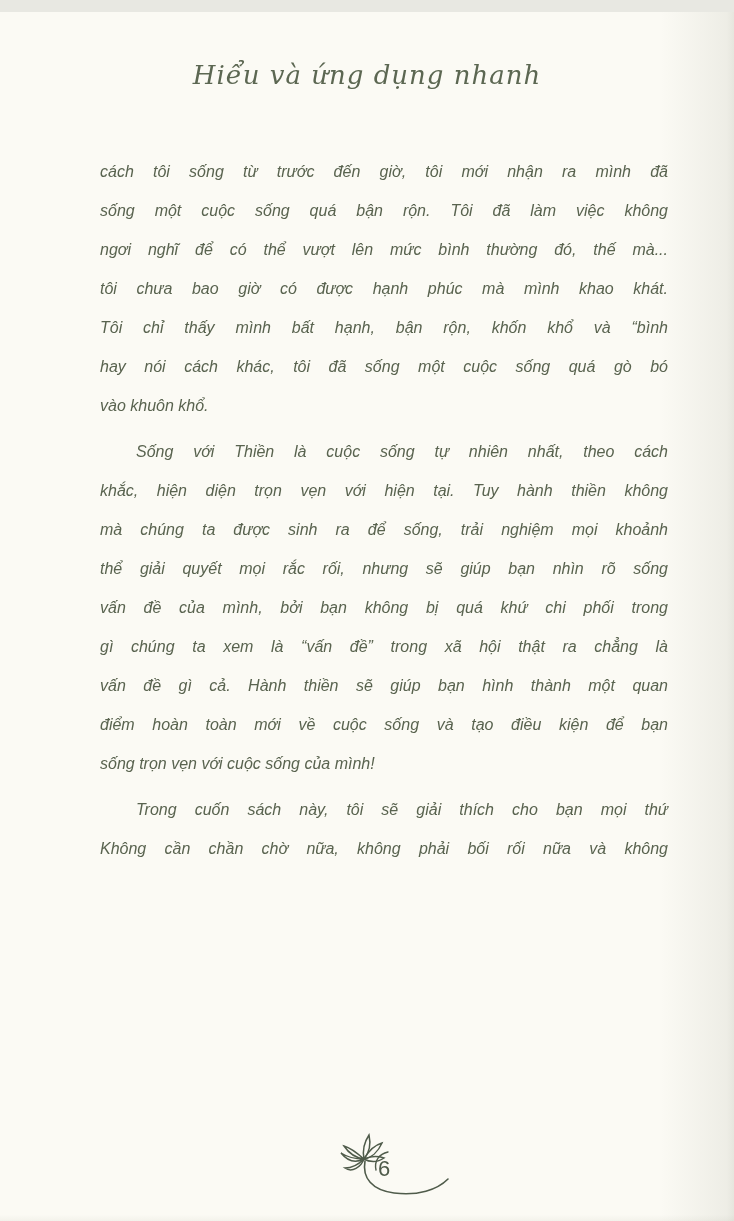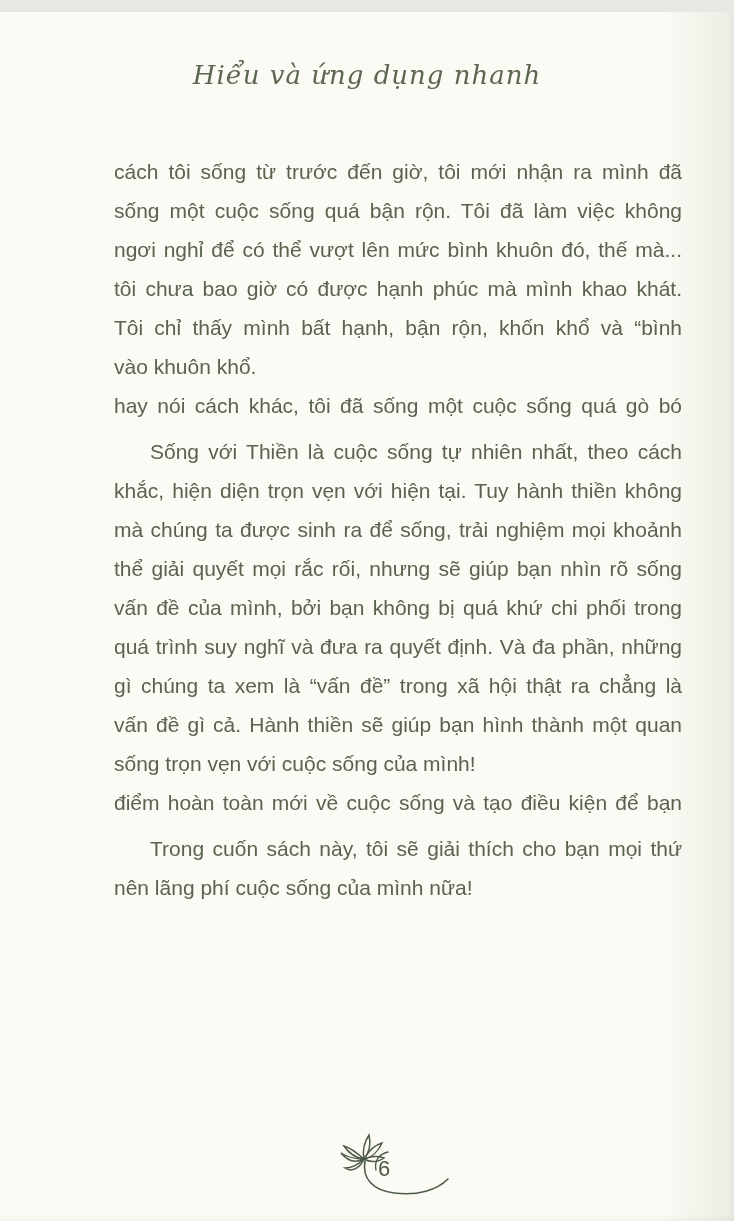--- a/index.html
+++ b/index.html
@@ -23,24 +23,25 @@
     top: 48px; left: 0; width: 100%;
     text-align: center;
     font-family: "DejaVu Serif", serif;
     font-style: italic;
     font-size: 26px;
     letter-spacing: 1px;
     color: var(--header-text, #5c6752);
   }
   .body-text {
     position: absolute;
-    top: 140px; left: 114px; width: 568px;
-    font-size: 21px;
+    top: 140px; left: 100px; width: 568px;
+    font-size: 16px;
     line-height: 39px;
     color: var(--text, #59634f);
+    font-style: italic;
   }
   .para { margin: 0; }
   .para + .para { margin-top: 7px; }
   .line {
     text-align: justify;
     text-align-last: justify;
     white-space: normal;
   }
   .line.last { text-align-last: left; }
   .line.indent { padding-left: 36px; }
@@ -62,41 +63,40 @@
 <body>
 
 <div class="page">
 
   <div class="running-header">Hiểu và ứng dụng nhanh</div>
 
   <div class="body-text">
       <div class="para">
         <div class="line">cách tôi sống từ trước đến giờ, tôi mới nhận ra mình đã</div>
         <div class="line">sống một cuộc sống quá bận rộn. Tôi đã làm việc không</div>
-        <div class="line">ngơi nghỉ để có thể vượt lên mức bình khuôn đó, thế mà...</div>
+        <div class="line">ngơi nghĩ để có thể vượt lên mức bình thường đó, thế mà...</div>
         <div class="line">tôi chưa bao giờ có được hạnh phúc mà mình khao khát.</div>
         <div class="line">Tôi chỉ thấy mình bất hạnh, bận rộn, khốn khổ và “bình</div>
+        <div class="line">hay nói cách khác, tôi đã sống một cuộc sống quá gò bó</div>
         <div class="line last">vào khuôn khổ.</div>
-        <div class="line">hay nói cách khác, tôi đã sống một cuộc sống quá gò bó</div>
       </div>
       <div class="para">
         <div class="line indent">Sống với Thiền là cuộc sống tự nhiên nhất, theo cách</div>
         <div class="line">khắc, hiện diện trọn vẹn với hiện tại. Tuy hành thiền không</div>
         <div class="line">mà chúng ta được sinh ra để sống, trải nghiệm mọi khoảnh</div>
         <div class="line">thể giải quyết mọi rắc rối, nhưng sẽ giúp bạn nhìn rõ sống</div>
         <div class="line">vấn đề của mình, bởi bạn không bị quá khứ chi phối trong</div>
-        <div class="line">quá trình suy nghĩ và đưa ra quyết định. Và đa phần, những</div>
         <div class="line">gì chúng ta xem là “vấn đề” trong xã hội thật ra chẳng là</div>
         <div class="line">vấn đề gì cả. Hành thiền sẽ giúp bạn hình thành một quan</div>
+        <div class="line">điểm hoàn toàn mới về cuộc sống và tạo điều kiện để bạn</div>
         <div class="line last">sống trọn vẹn với cuộc sống của mình!</div>
-        <div class="line">điểm hoàn toàn mới về cuộc sống và tạo điều kiện để bạn</div>
       </div>
       <div class="para">
         <div class="line indent">Trong cuốn sách này, tôi sẽ giải thích cho bạn mọi thứ</div>
-        <div class="line last">nên lãng phí cuộc sống của mình nữa!</div>
+        <div class="line">Không cần chần chờ nữa, không phải bối rối nữa và không</div>
       </div>
     </div>
 
   <div class="footer-ornament">
     <svg width="116" height="70" viewBox="0 0 116 70" fill="none" stroke="#4f5b4a" stroke-width="1.5" stroke-linecap="round">
 
       <path d="M26 27 C24 17, 27 9, 31 3 C33 12, 31 21, 26 27 Z"></path>
       <path d="M26 27 C18 20, 13 16, 6 14 C12 23, 19 26, 26 27 Z"></path>
       <path d="M26 27 C16 27, 9 25, 3 21 C11 31, 20 30, 26 27 Z"></path>
       <path d="M26 27 C20 33, 13 36, 7 36 C14 41, 23 35, 26 27 Z"></path>

